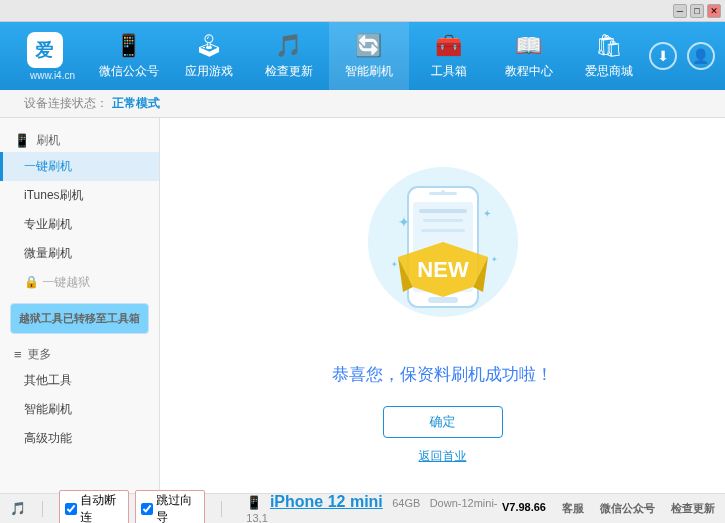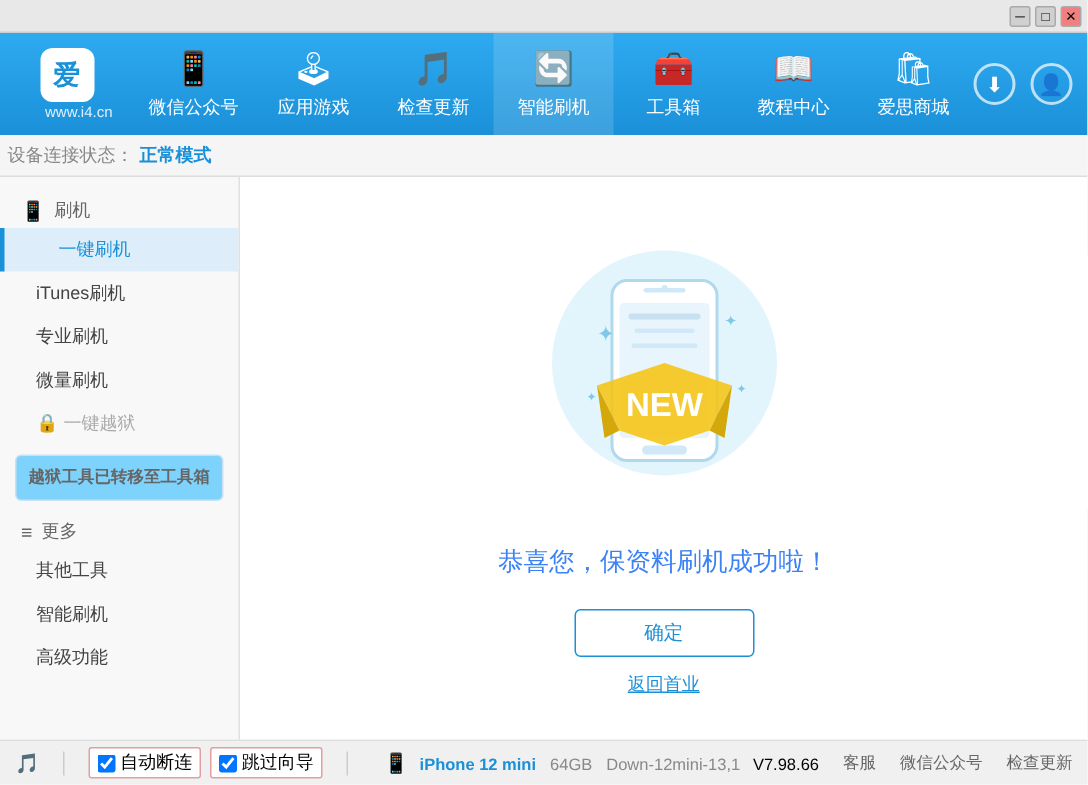--- a/index.html
+++ b/index.html
@@ -90,21 +90,21 @@
       color: white; font-size: 14px; cursor: pointer;
     }
 
     
     .status-bar {
       height: 28px;
       background: #f5f5f5;
       border-bottom: 1px solid #ddd;
       display: flex;
       align-items: center;
-      padding: 0 5px;
+      padding: 0 24px;
       font-size: 12px;
       color: #555;
     }
     .status-bar .status-label { color: #888; }
     .status-bar .status-value { color: #1a90d8; font-weight: bold; margin-left: 4px; }
 
     
     .main-layout {
       display: flex;
       height: calc(523px - 22px - 68px - 28px - 30px);
@@ -131,21 +131,21 @@
       padding: 6px 14px 6px 24px;
       font-size: 12px;
       color: #444;
       cursor: pointer;
       position: relative;
     }
     .sidebar-item.active {
       background: #ddeefa;
       color: #1a90d8;
       border-left: 3px solid #1a90d8;
-      padding-left: 36px;
+      padding-left: 21px;
     }
     .sidebar-disabled {
       padding: 6px 14px 6px 24px;
       font-size: 12px;
       color: #aaa;
       cursor: default;
     }
     .sidebar-info-box {
       margin: 6px 10px;
       background: #7dd3fc;
@@ -214,29 +214,31 @@
       cursor: pointer;
     }
     .checkbox-item input[type=checkbox] {
       width: 12px; height: 12px;
       cursor: pointer;
     }
     .device-info {
       margin-left: 8px;
     }
     .device-name {
-      font-size: 11px;
+      font-size: 16px;
       color: #1a90d8;
       font-weight: bold;
+      text-decoration: underline;
     }
     .bottom-right {
       display: flex;
-      align-items: flex-end;
+      align-items: flex-start;
       gap: 16px;
       font-size: 11px;
+      font-weight: bold;
     }
     .bottom-link {
       color: #666;
       cursor: pointer;
     }
     .bottom-checkboxes {
       display: flex;
       align-items: center;
       gap: 6px;
     }

